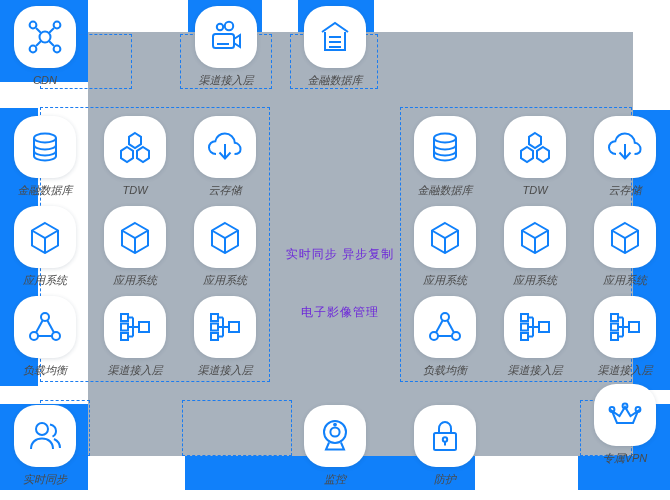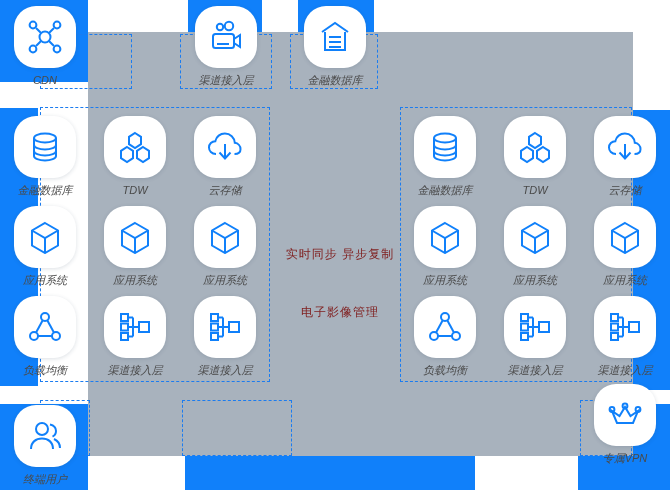--- a/index.html
+++ b/index.html
@@ -38,21 +38,21 @@
     line-height:14px;
     white-space:nowrap;
     font-style:italic;
   }
 
   
   .center-cap{
     position:absolute;
     text-align:center;
     font-size:12px;
-    color:#7f1d1d;
+    color:#6d28d9;
     letter-spacing:1px;
     white-space:nowrap;
   }
 </style>
 </head>
 <body>
 
 <div id="stage">
 
   <div class="blue-block" style="left:0;top:0;width:88px;height:82px;"></div>
@@ -399,25 +399,51 @@
     <div class="tile">
       <span>
         <svg width="36" height="36" viewBox="0 0 36 36" fill="none" stroke="#1080fa" stroke-width="2">
           <circle cx="15" cy="11" r="6"></circle>
           <path d="M4 31 C4 24 9 20.5 15 20.5 C21 20.5 26 24 26 31"></path>
           <path d="M23 6.5 C26.8 7.4 29 10.2 29 13 C29 15.4 27.6 17.6 25.5 18.6"></path>
           <path d="M27 21 C30.5 22.6 33 25.6 33 30"></path>
         </svg>
       </span>
     </div>
-    <div class="node-label">终端用户</div>
-  </div>
-
-
-
+    <div class="node-label">实时同步</div>
+  </div>
+
+
+  <div class="node" style="left:290px;top:405px;">
+    <div class="tile">
+      <span>
+        <svg width="36" height="36" viewBox="0 0 36 36" fill="none" stroke="#1080fa" stroke-width="2">
+          <circle cx="18" cy="14" r="11"></circle>
+          <circle cx="18" cy="14" r="4.6"></circle>
+          <circle cx="18" cy="6.6" r="1.9" fill="#1080fa" stroke="none"></circle>
+          <path d="M12 24.5 L9 31.5 L27 31.5 L24 24.5"></path>
+        </svg>
+      </span>
+    </div>
+    <div class="node-label">监控</div>
+  </div>
+
+  <div class="node" style="left:400px;top:405px;">
+    <div class="tile">
+      <span>
+        <svg width="34" height="34" viewBox="0 0 34 34" fill="none" stroke="#1080fa" stroke-width="2">
+          <rect x="6" y="14" width="22" height="17" rx="1.5"></rect>
+          <path d="M11 14 L11 9.5 C11 6 13.7 3 17 3 C20.3 3 23 6 23 9.5 L23 14"></path>
+          <circle cx="17" cy="20.5" r="2.2"></circle>
+          <line x1="17" y1="22.5" x2="17" y2="26.5"></line>
+        </svg>
+      </span>
+    </div>
+    <div class="node-label">防护</div>
+  </div>
 
   <div class="node" style="left:580px;top:384px;">
     <div class="tile">
       <span>
         <svg width="36" height="36" viewBox="0 0 36 36" fill="none" stroke="#1080fa" stroke-width="2">
           <path d="M5 14 L10 26 L26 26 L31 14 L23.5 19 L18 10 L12.5 19 Z"></path>
           <circle cx="5" cy="12.5" r="2.4"></circle>
           <circle cx="31" cy="12.5" r="2.4"></circle>
           <circle cx="18" cy="9" r="2.4"></circle>
         </svg>

